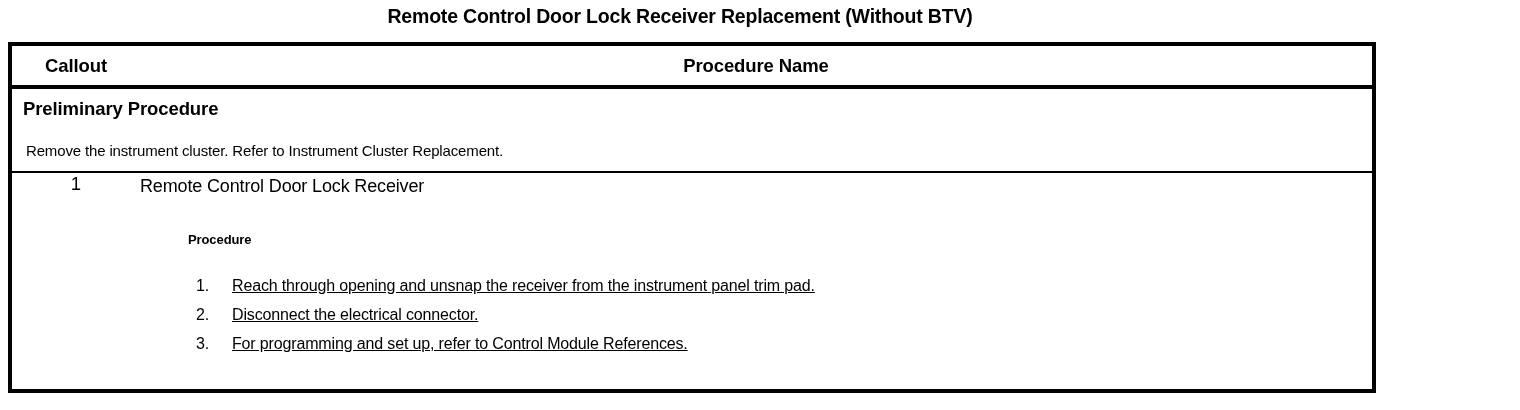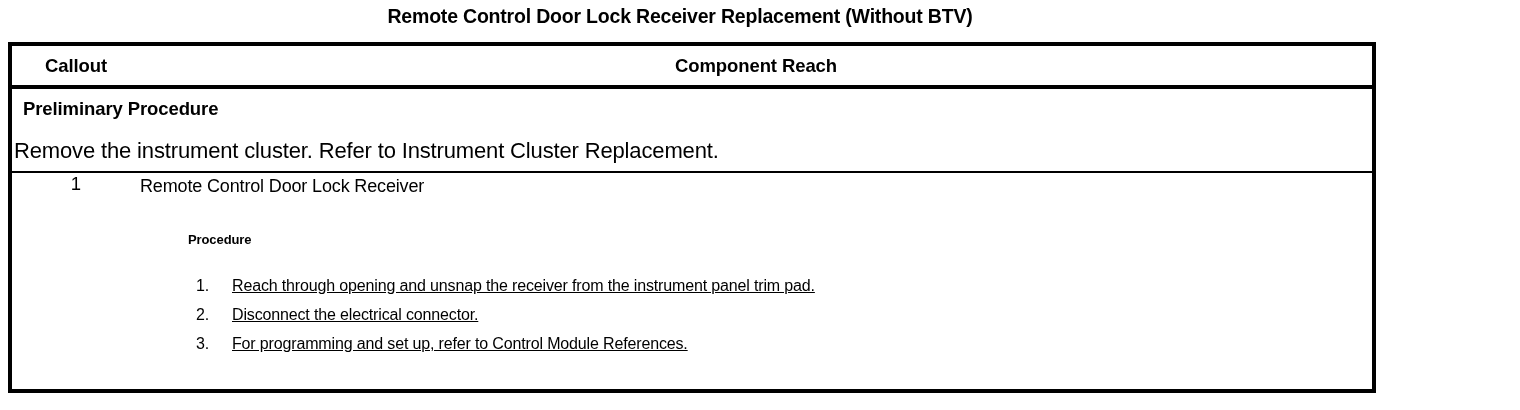--- a/index.html
+++ b/index.html
@@ -73,24 +73,24 @@
     padding: 6px 0 6px 0;
   }
   .prelim-title {
     font-size: 18.5px;
     font-weight: bold;
     line-height: 28px;
     padding-left: 11px;
     letter-spacing: -0.1px;
   }
   .prelim-text {
-    font-size: 22px;
+    font-size: 15px;
     font-weight: normal;
     line-height: 28px;
-    padding-left: 2px;
+    padding-left: 14px;
     padding-top: 14px;
     letter-spacing: -0.15px;
   }
 
   
   .body-row td {
     height: 216px;
   }
   .callout-cell {
     width: 130px;
@@ -147,21 +147,21 @@
   <div class="doc-title">Remote Control Door Lock Receiver Replacement (Without BTV)</div>
 
   <table class="proc-table">
     <colgroup>
       <col style="width:130px">
       <col>
     </colgroup>
     <tbody>
       <tr class="hdr-row">
         <td class="hdr-callout">Callout</td>
-        <td class="hdr-component">Component Reach</td>
+        <td class="hdr-component">Procedure Name</td>
       </tr>
 
       <tr class="prelim-row">
         <td colspan="2">
           <div class="prelim-title">Preliminary Procedure</div>
           <div class="prelim-text">Remove the instrument cluster. Refer to Instrument Cluster Replacement.</div>
         </td>
       </tr>
 
       <tr class="body-row">

